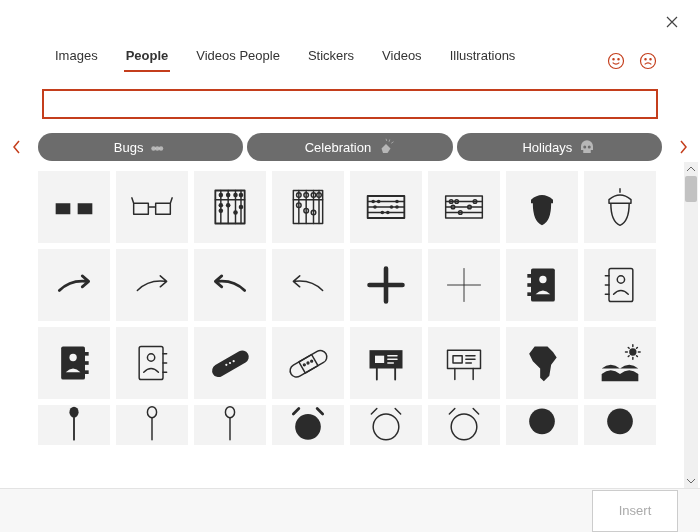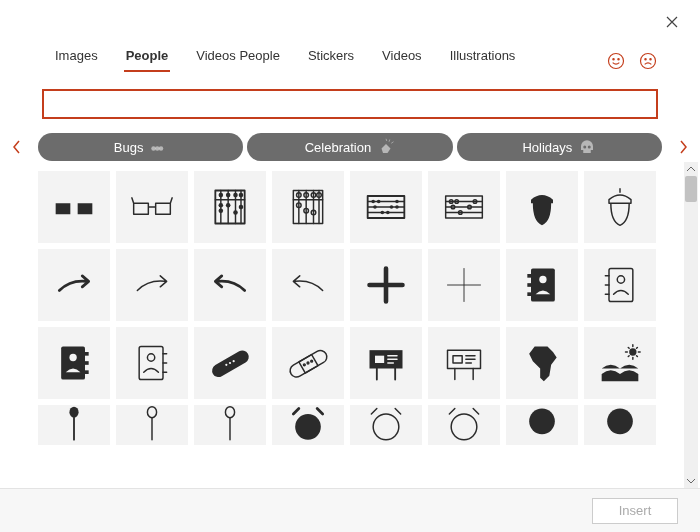--- a/index.html
+++ b/index.html
@@ -25,21 +25,21 @@
 .cat .cat-icon { width: 18px; height: 18px; opacity: .85; }
 .scrollbar { position: absolute; right: 2px; top: 162px; bottom: 44px; width: 14px; background: #f0f0f0; display: flex; flex-direction: column; align-items: center; padding: 2px 0; }
 .sb-arrow { width: 10px; height: 10px; }
 .sb-thumb { background: #c2c2c2; width: 12px; height: 26px; margin-top: 2px; border-radius: 2px; }
 .grid-wrap { padding: 10px 26px 0 38px; display: grid; grid-template-columns: repeat(8, 72px); grid-auto-rows: 72px; gap: 6px; }
 .tile { background: #f3f3f3; display: flex; align-items: center; justify-content: center; cursor: pointer; }
 .tile svg { width: 44px; height: 44px; stroke: #2b2b2b; fill: none; stroke-width: 1.6; stroke-linejoin: round; stroke-linecap: round; }
 .tile.solidfill svg { fill: #2b2b2b; stroke: none; }
 .tile.thinstroke svg { stroke-width: 1; }
 .footer { position: absolute; bottom: 0; left: 0; right: 0; height: 44px; background: #f7f7f7; border-top: 1px solid #e3e3e3; display: flex; justify-content: flex-end; align-items: center; gap: 10px; padding: 0 22px; }
-.btn { min-width: 86px; height: 26px; border: 1px solid #888; background: #fff; cursor: pointer; font-size: 13px; }
+.btn { min-width: 86px; height: 42px; border: 1px solid #888; background: #fff; cursor: pointer; font-size: 13px; }
 .btn:disabled { color: #aaa; border-color: #ccc; cursor: default; }
 .row-clip { overflow: hidden; height: 40px; }
 </style>
 </head>
 <body>
 
 <div class="titlebar">
   <div class="close-btn">
     <svg width="12" height="12" viewBox="0 0 12 12">
         <path d="M1 1 L11 11 M11 1 L1 11" stroke-width="1.2"></path>

